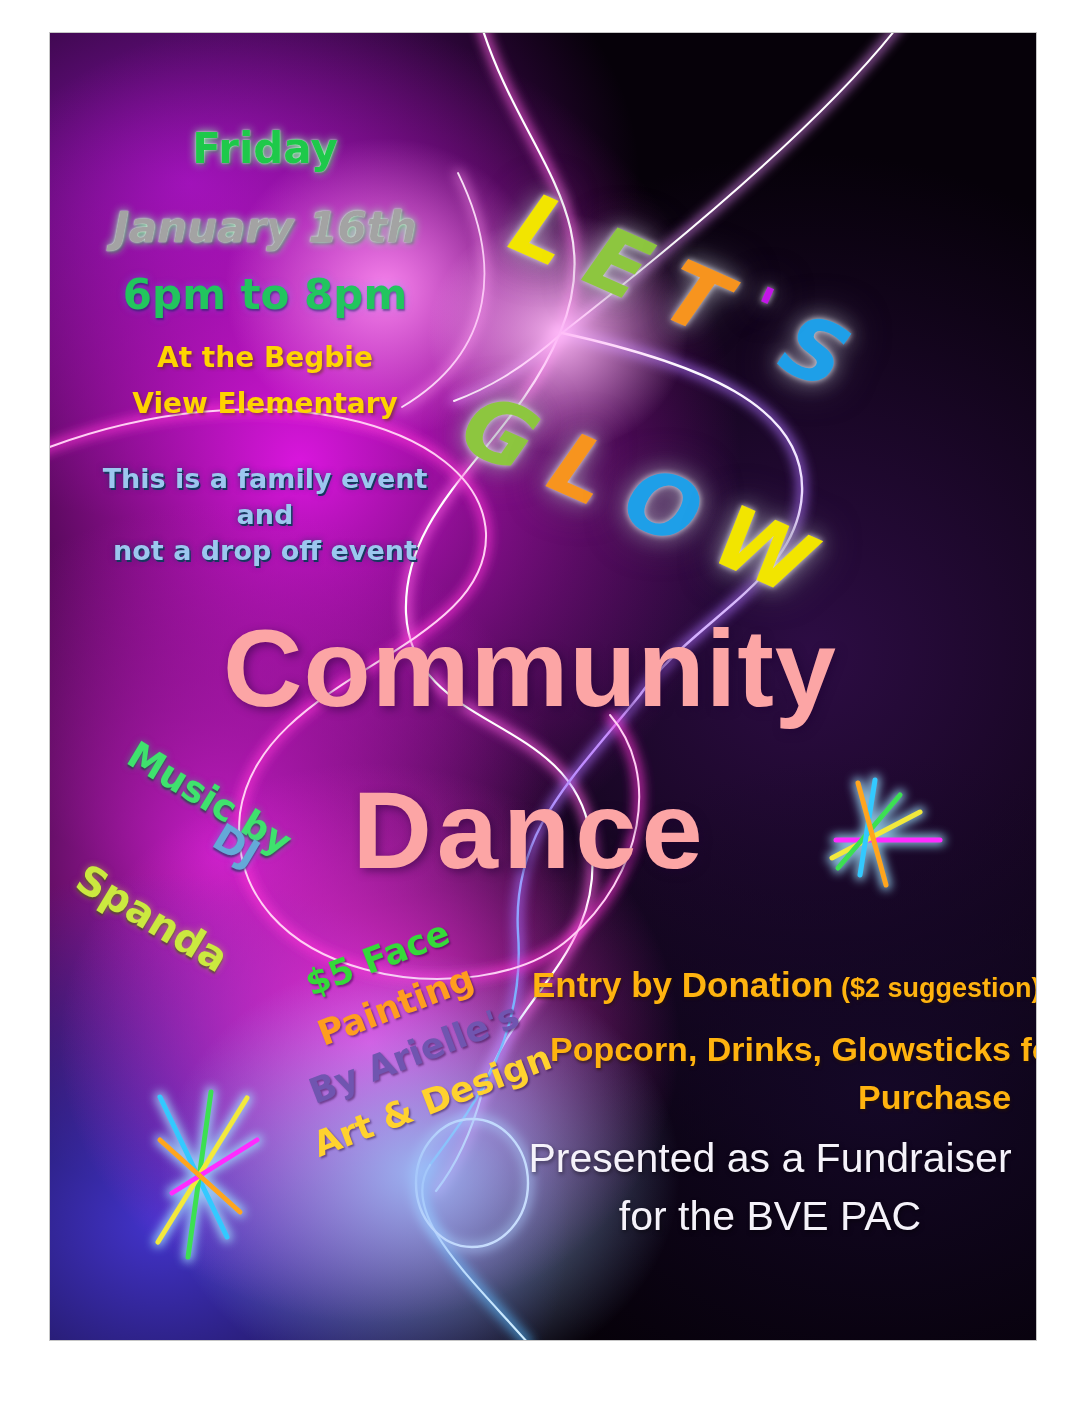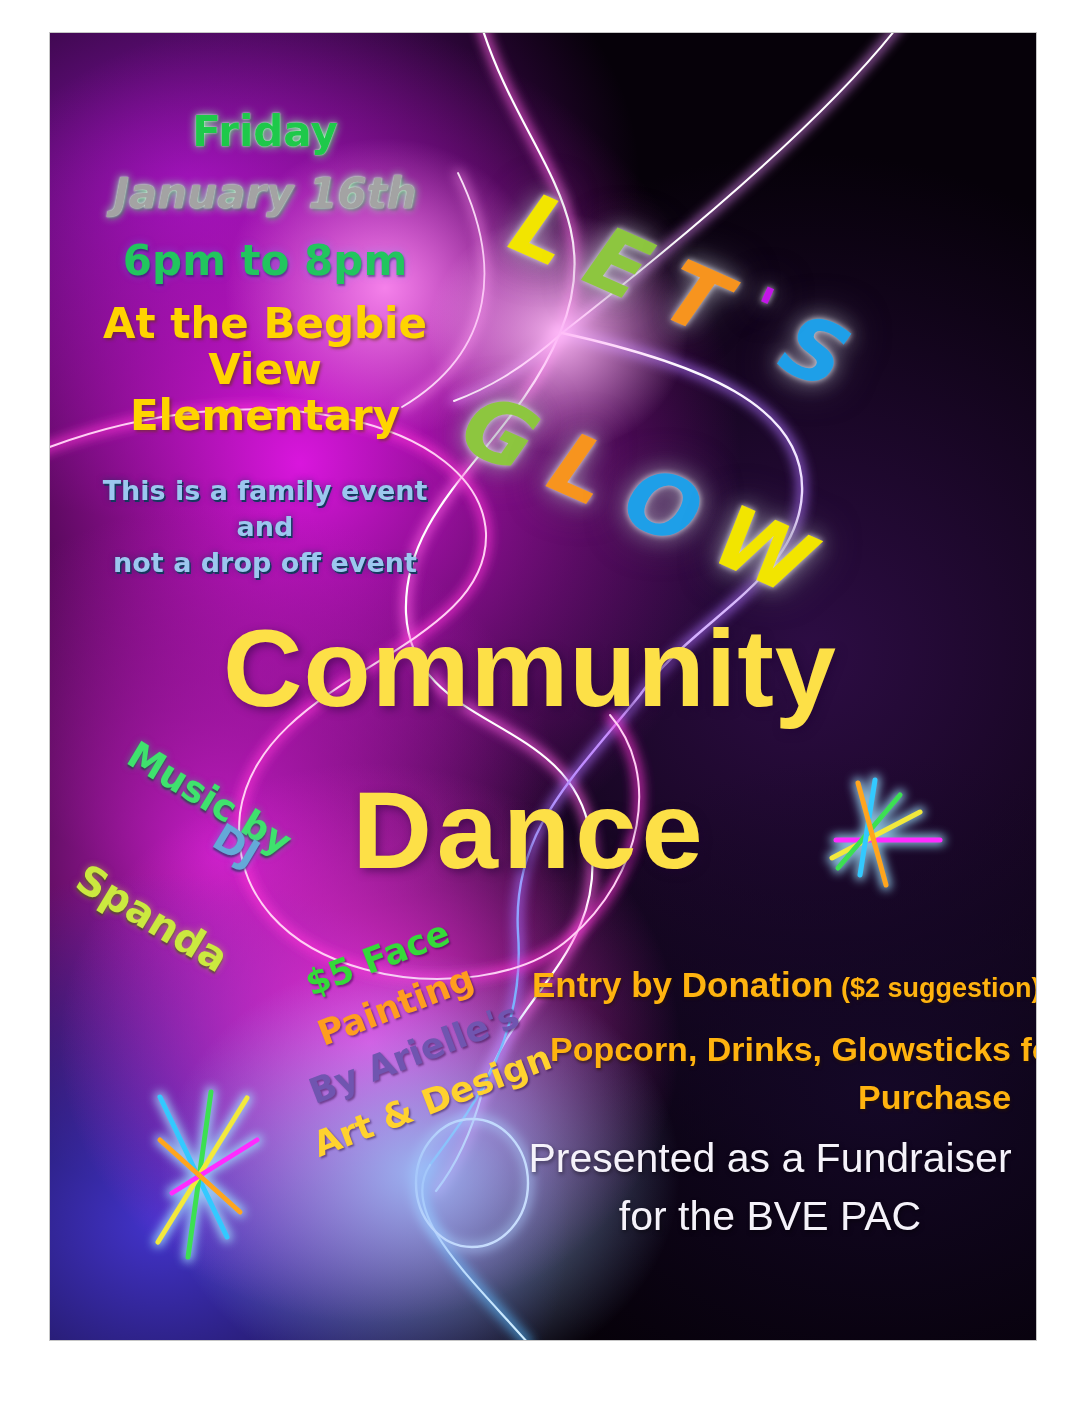--- a/index.html
+++ b/index.html
@@ -18,46 +18,47 @@
   .bg { position:absolute; left:0; top:0; width:986px; height:1307px; }
 
   
   .schedule {
     position:absolute; left:20px; top:68px; width:390px; text-align:center;
     font-family:"DejaVu Sans", sans-serif; font-weight:bold;
   }
   .sched-day, .sched-date {
     font-size:42px; line-height:62px;
     text-shadow:0 0 2px #eafff0, 0 0 10px #8effa8, 2px 2px 3px rgba(0,70,20,.4);
+    margin-top:17px;
   }
   .sched-time {
     font-size:42px; line-height:60px; margin-top:6px;
     text-shadow:1px 2px 2px rgba(0,30,80,.45), 0 0 8px rgba(80,160,255,.35);
   }
-  .sched-loc { font-size:42px; line-height:46px; margin-top:10px;
+  .sched-loc { font-size:28px; line-height:46px; margin-top:10px;
     text-shadow:2px 2px 3px rgba(90,50,0,.5); }
   .sched-note { font-size:27px; line-height:36px; margin-top:14px;
     text-shadow:1.5px 1.5px 0 #15385f, 0 0 6px rgba(20,50,90,.6); }
 
   
   .glow-line {
     position:absolute; white-space:nowrap;
     font-family:"DejaVu Sans", sans-serif; font-weight:bold; font-style:italic;
     font-size:86px; letter-spacing:26px; transform-origin:left top;
     text-shadow:0 0 6px rgba(225,225,235,.9), 0 0 22px rgba(170,170,185,.85), 0 0 40px rgba(130,130,150,.6);
   }
   .glow-line1 { left:488px; top:140px; transform:rotate(24deg); }
   .glow-line2 { left:438px; top:340px; transform:rotate(24deg); }
   .gl { display:inline-block; }
   .gl.apos { font-size:60px; position:relative; top:-26px; }
 
   
   .main-title {
     position:absolute; left:0; top:560px; width:960px; text-align:center;
-    font-family:"Liberation Sans", sans-serif; font-weight:bold; color:#fde047;
+    font-family:"Liberation Sans", sans-serif; font-weight:bold; color:#fca5a5;
     text-shadow:3px 3px 10px rgba(30,0,50,.5);
   }
   .main-title-l1 { font-size:110px; line-height:150px; letter-spacing:1px; }
   .main-title-l2 { font-size:110px; line-height:150px; letter-spacing:5px; margin-top:12px; }
 
   
   .music-line {
     position:absolute; white-space:nowrap; transform-origin:left top;
     font-family:"DejaVu Sans", sans-serif; font-weight:bold; transform:rotate(31deg);
   }

